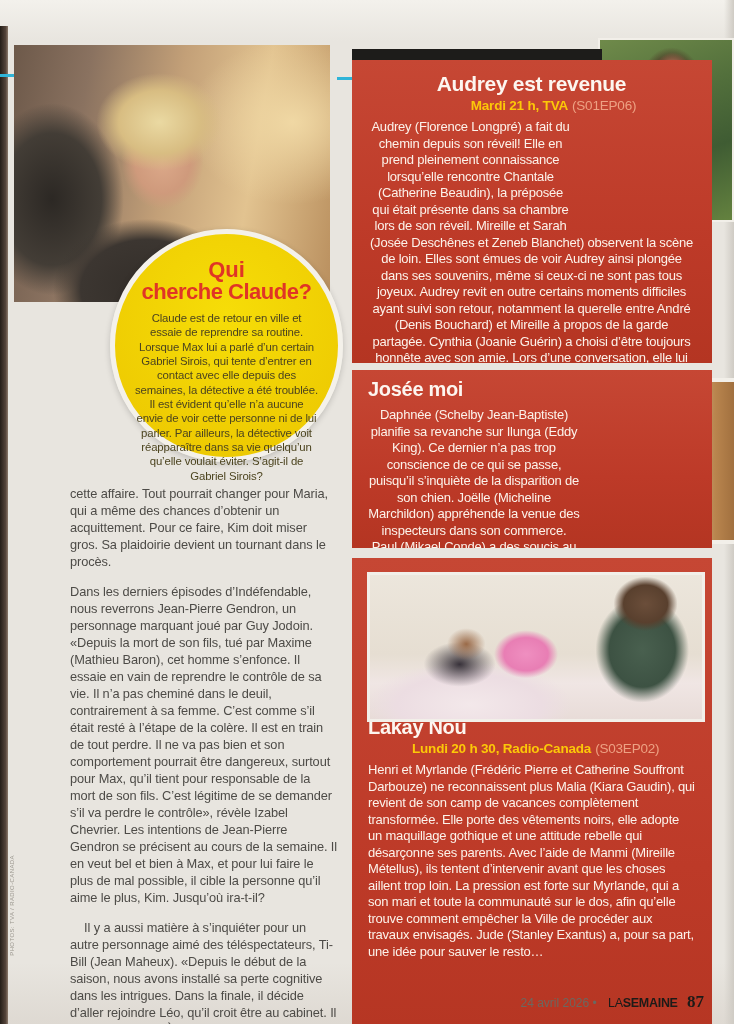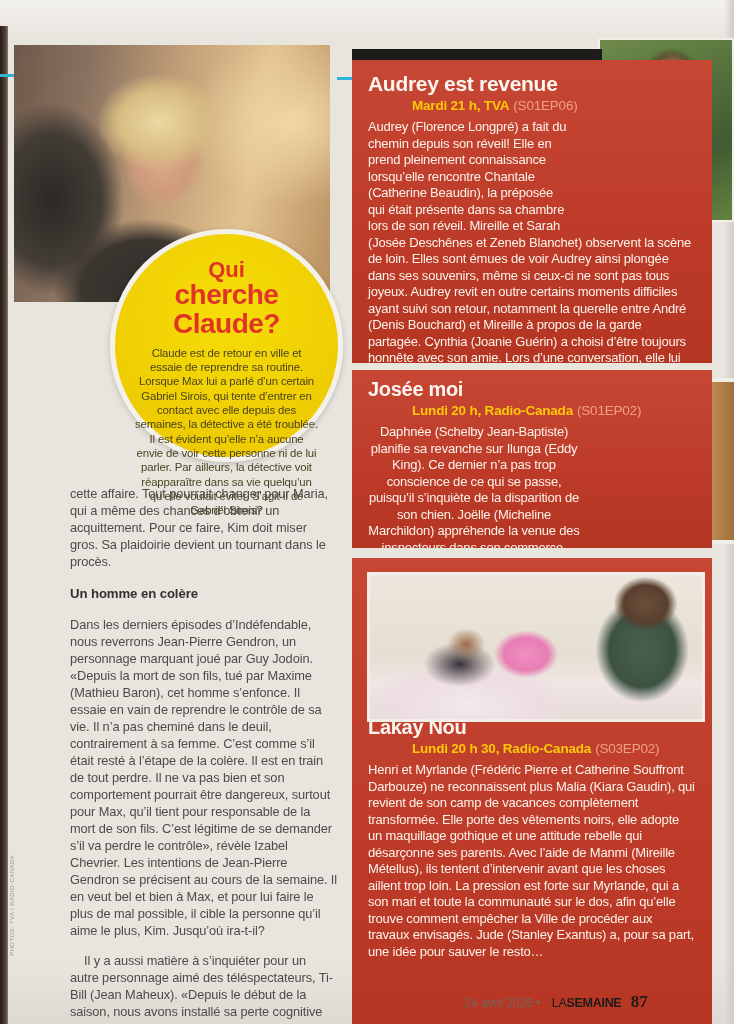--- a/index.html
+++ b/index.html
@@ -60,21 +60,21 @@
       radial-gradient(120px 50px at 30% 90%, #f3e8ea 0%, #ecdde2 60%, rgba(236,221,226,0) 85%),
       linear-gradient(180deg, #ece6dc 0%, #e6ded2 55%, #f0e6e4 75%, #e8dcd8 100%);}
 
   
   .circle{position:absolute;left:110px;top:229px;width:233px;height:233px;border-radius:50%;
         background:radial-gradient(circle at 50% 35%, #f6dd08, #eecb02 75%, #e5c000 100%);
         border:5px solid #f4f1ea;box-shadow:0 2px 6px rgba(0,0,0,0.18);
         text-align:center;box-sizing:border-box;padding:25px 20px 0 20px;}
   .circle .t1,.circle .t2{font-weight:bold;color:#e03526;line-height:1.02;}
   .circle .t1{font-size:22px;}
-  .circle .t2{font-size:28px;letter-spacing:-0.5px;}
+  .circle .t2{font-size:22px;letter-spacing:-0.5px;}
   .circle .body{margin-top:7px;font-size:11.4px;line-height:1.26;color:#4c441f;letter-spacing:-0.15px;}
 
   
   .leftcol{position:absolute;left:57px;top:472px;width:294px;color:#4d4b47;
         font-size:12.8px;line-height:1.33;letter-spacing:-0.1px;}
   .leftcol p{margin:13px;}
   .leftcol .subhead{margin-top:15px;margin-bottom:2px;font-weight:bold;color:#33312d;font-size:13.2px;}
   .leftcol .indent{text-indent:14px;}
 
   
@@ -82,31 +82,31 @@
   .ribbon-notch{position:absolute;left:522px;top:60px;width:0;height:0;
         border-left:21px solid transparent;border-right:21px solid transparent;
         border-top:16px solid #1d1c1a;}
   .showbox{position:absolute;left:352px;width:360px;box-sizing:border-box;
         background:linear-gradient(180deg,#c64734 0%,#bd3a28 60%,#b43522 100%);
         padding:8px 17px 0 16px;overflow:hidden;}
   .showbox .title{font-weight:bold;color:#fdf6f0;letter-spacing:-0.3px;}
   .showbox .sched{margin-top:2px;font-weight:bold;color:#fcc808;font-size:13.5px;letter-spacing:-0.2px;padding-left:44px;}
   .showbox .sched .ep{font-weight:normal;color:#eda183;margin-left:4px;}
   .showbox .body{margin-top:6px;color:#fcf2ea;font-size:13px;line-height:1.27;letter-spacing:-0.2px;}
-  .box-audrey{top:60px;height:303px;}
+  .box-audrey{top:60px;height:303px;text-align:center;}
   .box-audrey .title{font-size:21px;margin-top:4px;}
   .box-audrey .wrap-spacer{float:right;width:122px;height:102px;}
   .box-malgre{top:370px;height:178px;}
   .box-malgre .title{font-size:20px;}
   .box-malgre .body{width:212px;text-align:center;}
   .box-lakay{top:558px;height:513px;padding-top:158px;}
   .box-lakay .title{font-size:20px;}
 
   
-  .footer{position:absolute;left:400px;top:992px;width:312px;text-align:center;color:#6b6860;font-size:12px;}
+  .footer{position:absolute;left:392px;top:992px;width:312px;text-align:right;color:#6b6860;font-size:12px;}
   .footer .mag{color:#1d1b18;font-size:12.5px;letter-spacing:-0.3px;margin-left:8px;}
   .footer .mag .la{font-weight:normal;}
   .footer .mag .sem{font-weight:bold;}
   .footer .pagenum{color:#1d1b18;font-weight:bold;font-size:17px;margin-left:6px;font-family:"Liberation Serif","DejaVu Serif",serif;}
 
   .credit{position:absolute;left:9px;top:855px;writing-mode:vertical-rl;transform:rotate(180deg);
         font-size:6px;color:#9a968e;letter-spacing:0.4px;}
 </style>
 </head>
 <body>
@@ -124,44 +124,40 @@
   <div class="photo photo-malgre"></div>
 
   <div class="circle">
     <div class="t1">Qui</div>
     <div class="t2">cherche Claude?</div>
     <div class="body">Claude est de retour en ville et essaie de reprendre sa routine. Lorsque Max lui a parlé d’un certain Gabriel Sirois, qui tente d’entrer en contact avec elle depuis des semaines, la détective a été troublée. Il est évident qu’elle n’a aucune envie de voir cette personne ni de lui parler. Par ailleurs, la détective voit réapparaître dans sa vie quelqu’un qu’elle voulait éviter. S’agit-il de Gabriel Sirois?</div>
   </div>
 
   <div class="leftcol">
     <p>cette affaire. Tout pourrait changer pour Maria, qui a même des chances d’obtenir un acquittement. Pour ce faire, Kim doit miser gros. Sa plaidoirie devient un tournant dans le procès.</p>
-    <p class="subhead">Un homme en colère</p>
     <p>Dans les derniers épisodes d’Indéfendable, nous reverrons Jean-Pierre Gendron, un personnage marquant joué par Guy Jodoin. «Depuis la mort de son fils, tué par Maxime (Mathieu Baron), cet homme s’enfonce. Il essaie en vain de reprendre le contrôle de sa vie. Il n’a pas cheminé dans le deuil, contrairement à sa femme. C’est comme s’il était resté à l’étape de la colère. Il est en train de tout perdre. Il ne va pas bien et son comportement pourrait être dangereux, surtout pour Max, qu’il tient pour responsable de la mort de son fils. C’est légitime de se demander s’il va perdre le contrôle», révèle Izabel Chevrier. Les intentions de Jean-Pierre Gendron se précisent au cours de la semaine. Il en veut bel et bien à Max, et pour lui faire le plus de mal possible, il cible la personne qu’il aime le plus, Kim. Jusqu’où ira-t-il?</p>
     <p class="indent">Il y a aussi matière à s’inquiéter pour un autre personnage aimé des téléspectateurs, Ti-Bill (Jean Maheux). «Depuis le début de la saison, nous avons installé sa perte cognitive dans les intrigues. Dans la finale, il décide d’aller rejoindre Léo, qu’il croit être au cabinet. Il ne devrait pas… À ce moment, quatre personnages sont en danger dans des circonstances différentes: Max, Kim, Ti-Bill et Claude (Nathalie Madore). Simultanément, des événements tragiques se produisent et font craindre le pire», conclut Izabel Chevrier.</p>
   </div>
 
   <div class="ribbon"></div>
   <div class="ribbon-notch"></div>
 
   <div class="showbox box-audrey">
     <div class="title">Audrey est revenue</div>
     <div class="sched">
       <span>Mardi 21 h, TVA</span><span class="ep">(S01EP06)</span>
     </div>
     <div class="body">
       <span class="wrap-spacer"></span>
       <span>Audrey (Florence Longpré) a fait du chemin depuis son réveil! Elle en prend pleinement connaissance lorsqu’elle rencontre Chantale (Catherine Beaudin), la préposée qui était présente dans sa chambre lors de son réveil. Mireille et Sarah (Josée Deschênes et Zeneb Blanchet) observent la scène de loin. Elles sont émues de voir Audrey ainsi plongée dans ses souvenirs, même si ceux-ci ne sont pas tous joyeux. Audrey revit en outre certains moments difficiles ayant suivi son retour, notamment la querelle entre André (Denis Bouchard) et Mireille à propos de la garde partagée. Cynthia (Joanie Guérin) a choisi d’être toujours honnête avec son amie. Lors d’une conversation, elle lui avoue donc qu’elle pourrait faire de meilleurs choix vestimentaires. Audrey se rappelle alors sa couleur préférée.</span>
     </div>
   </div>
 
   <div class="showbox box-malgre">
     <div class="title">Josée moi</div>
-    <div class="sched">
-      <span>Lundi 20 h, Radio-Canada</span><span class="ep">(S01EP02)</span>
-    </div>
     <div class="body">Daphnée (Schelby Jean-Baptiste) planifie sa revanche sur Ilunga (Eddy King). Ce dernier n’a pas trop conscience de ce qui se passe, puisqu’il s’inquiète de la disparition de son chien. Joëlle (Micheline Marchildon) appréhende la venue des inspecteurs dans son commerce. Paul (Mikael Conde) a des soucis au travail.</div>
   </div>
 
   <div class="showbox box-lakay">
     <div class="title">Lakay Nou</div>
     <div class="sched">
       <span>Lundi 20 h 30, Radio-Canada</span><span class="ep">(S03EP02)</span>
     </div>
     <div class="body">Henri et Myrlande (Frédéric Pierre et Catherine Souffront Darbouze) ne reconnaissent plus Malia (Kiara Gaudin), qui revient de son camp de vacances complètement transformée. Elle porte des vêtements noirs, elle adopte un maquillage gothique et une attitude rebelle qui désarçonne ses parents. Avec l’aide de Manmi (Mireille Métellus), ils tentent d’intervenir avant que les choses aillent trop loin. La pression est forte sur Myrlande, qui a son mari et toute la communauté sur le dos, afin qu’elle trouve comment empêcher la Ville de procéder aux travaux envisagés. Jude (Stanley Exantus) a, pour sa part, une idée pour sauver le resto…</div>
   </div>

